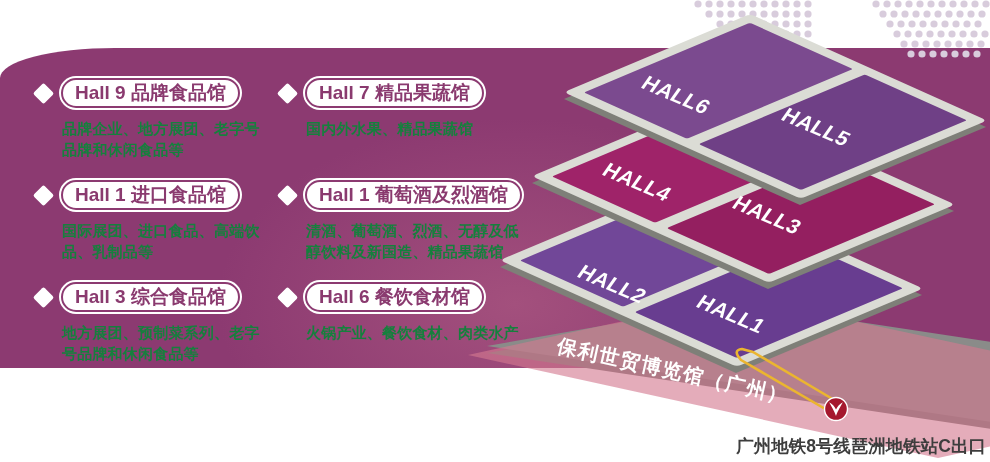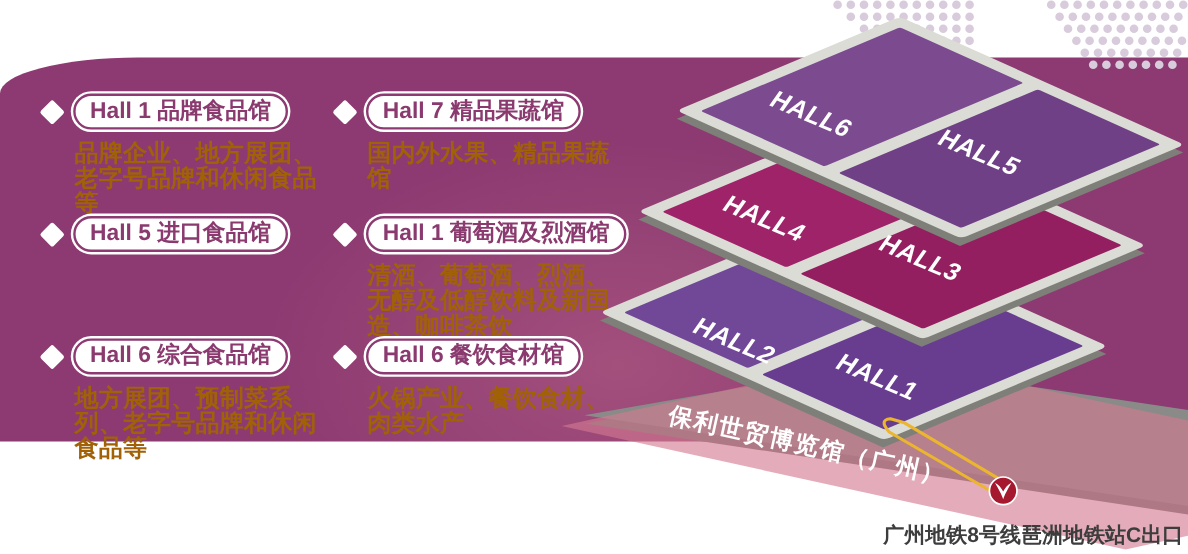--- a/index.html
+++ b/index.html
@@ -40,21 +40,21 @@
     width:15px;height:15px;background:#fff;border-radius:2px;
     transform:rotate(45deg);flex:0 0 auto;
   }
   .hall-badge{
     display:inline-block;height:26px;line-height:26px;padding:0 12px;
     background:#fff;border:2px solid var(--bg-purple);border-radius:15px;
     box-shadow:0 0 0 2px #fff;
     color:var(--badge-text);font-size:19px;font-weight:700;white-space:nowrap;
   }
   .hall-desc{
-    margin:10px 8px 0 26px;color:#a16207;font-size:20px;font-weight:600;
+    margin:10px 8px 0 26px;color:#15803d;font-size:15px;font-weight:600;
     line-height:21px;letter-spacing:.2px;
   }
   #scene{position:absolute;left:0;top:0;width:990px;height:462px;}
   .frame{fill:var(--frame);}
   .shadow{fill:var(--frame-shadow);}
   .floor-label{
     fill:#fff;font-family:"Liberation Sans","DejaVu Sans",sans-serif;
     font-size:21px;font-weight:700;letter-spacing:.5px;
   }
   .venue-label{
@@ -70,48 +70,49 @@
 <body>
 
 <div id="stage">
 
   <div id="purple-panel"></div>
 
   <div id="hall-grid">
     <div class="hall-item">
       <div class="hall-head">
         <span class="diamond"></span>
-        <span class="hall-badge">Hall 1 品牌食品馆</span>
+        <span class="hall-badge">Hall 9 品牌食品馆</span>
       </div>
       <div class="hall-desc">品牌企业、地方展团、老字号品牌和休闲食品等</div>
     </div>
     <div class="hall-item">
       <div class="hall-head">
         <span class="diamond"></span>
         <span class="hall-badge">Hall 7 精品果蔬馆</span>
       </div>
       <div class="hall-desc">国内外水果、精品果蔬馆</div>
     </div>
     <div class="hall-item">
       <div class="hall-head">
         <span class="diamond"></span>
-        <span class="hall-badge">Hall 5 进口食品馆</span>
-      </div>
+        <span class="hall-badge">Hall 1 进口食品馆</span>
+      </div>
+      <div class="hall-desc">国际展团、进口食品、高端饮品、乳制品等</div>
     </div>
     <div class="hall-item">
       <div class="hall-head">
         <span class="diamond"></span>
         <span class="hall-badge">Hall 1 葡萄酒及烈酒馆</span>
       </div>
-      <div class="hall-desc">清酒、葡萄酒、烈酒、无醇及低醇饮料及新国造、咖啡茶饮</div>
-    </div>
-    <div class="hall-item">
-      <div class="hall-head">
-        <span class="diamond"></span>
-        <span class="hall-badge">Hall 6 综合食品馆</span>
+      <div class="hall-desc">清酒、葡萄酒、烈酒、无醇及低醇饮料及新国造、精品果蔬馆</div>
+    </div>
+    <div class="hall-item">
+      <div class="hall-head">
+        <span class="diamond"></span>
+        <span class="hall-badge">Hall 3 综合食品馆</span>
       </div>
       <div class="hall-desc">地方展团、预制菜系列、老字号品牌和休闲食品等</div>
     </div>
     <div class="hall-item">
       <div class="hall-head">
         <span class="diamond"></span>
         <span class="hall-badge">Hall 6 餐饮食材馆</span>
       </div>
       <div class="hall-desc">火锅产业、餐饮食材、肉类水产</div>
     </div>

